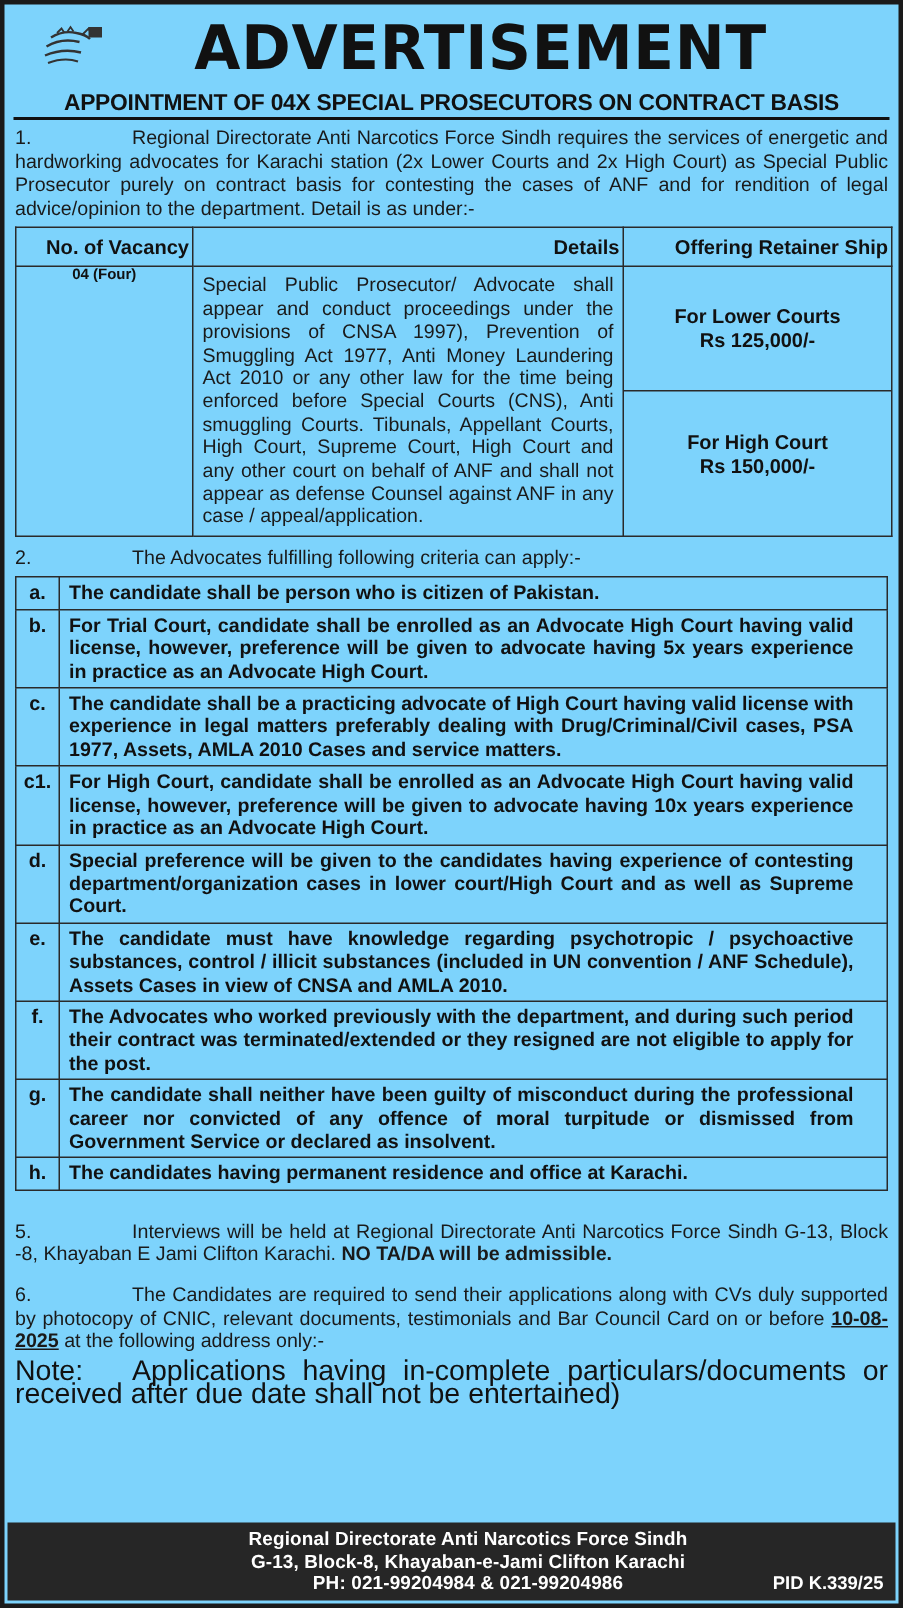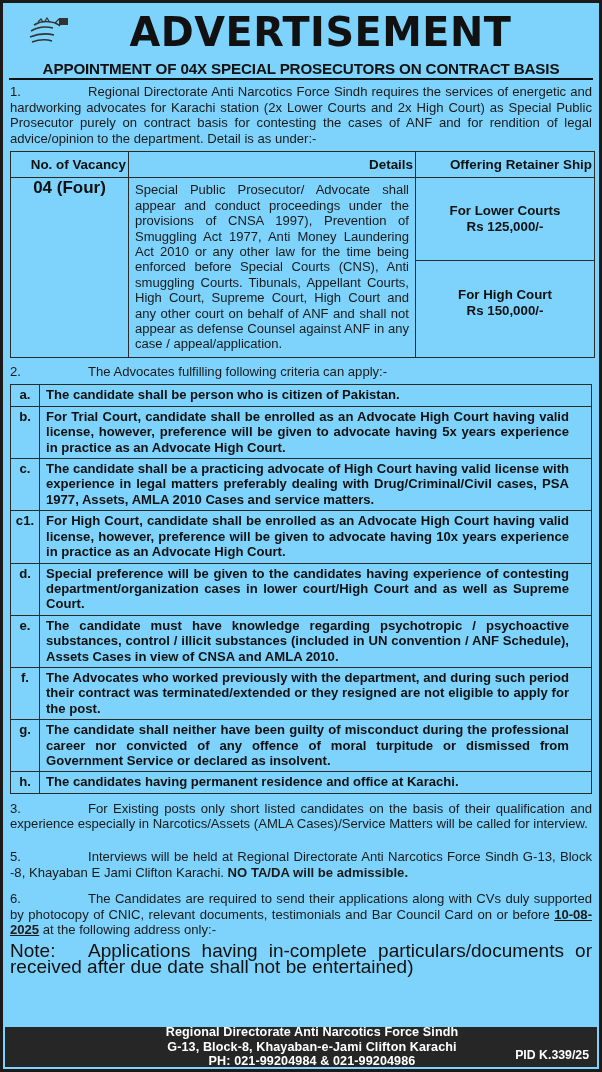--- a/index.html
+++ b/index.html
@@ -96,21 +96,21 @@
     padding: 5px 2px 5px 2px;
     color: #111;
   }
   .col-vac  { width: 118px; }
   .col-det  { width: 287px; }
   .col-ret  { width: 179px; }
 
   td.vac-cell {
     text-align: center;
     vertical-align: middle;
-    font-size: 17px;
+    font-size: 10px;
     font-weight: 700;
     color: #111;
   }
   td.det-cell {
     font-size: 13.05px;
     line-height: 15.4px;
     text-align: justify;
     padding: 4px 6px 5px 6px;
     color: #1a1a1a;
   }
@@ -169,21 +169,21 @@
     display: inline-block;
     width: 78px;
   }
 
   
   .footer {
     position: absolute;
     left: 2px;
     right: 2px;
     bottom: 2px;
-    height: 40px;
+    height: 52px;
     background: #262626;
     color: #ffffff;
     display: flex;
     align-items: center;
     justify-content: center;
   }
   .footer-inner {
     text-align: center;
     font-size: 12.6px;
     font-weight: 700;
@@ -303,23 +303,20 @@
         <td class="crit-letter">g.</td>
         <td class="crit-text">The candidate shall neither have been guilty of misconduct during the professional career nor convicted of any offence of moral turpitude or dismissed from Government Service or declared as insolvent.</td>
       </tr>
       <tr>
         <td class="crit-letter">h.</td>
         <td class="crit-text">The candidates having permanent residence and office at Karachi.</td>
       </tr>
     </tbody>
   </table>
 
-  <div class="para">
-    <span class="num">3.</span><span>For Existing posts only short listed candidates on the basis of their qualification and experience especially in Narcotics/Assets (AMLA Cases)/Service Matters will be called for interview.</span>
-  </div>
   <div class="spacer"></div>
 
   <div class="spacer"></div>
 
   <div class="para">
     <span class="num">5.</span><span>Interviews will be held at Regional Directorate Anti Narcotics Force Sindh G-13, Block -8, Khayaban E Jami Clifton Karachi. </span><strong>NO TA/DA will be admissible.</strong>
   </div>
   <div class="spacer"></div>
 
   <div class="para">

